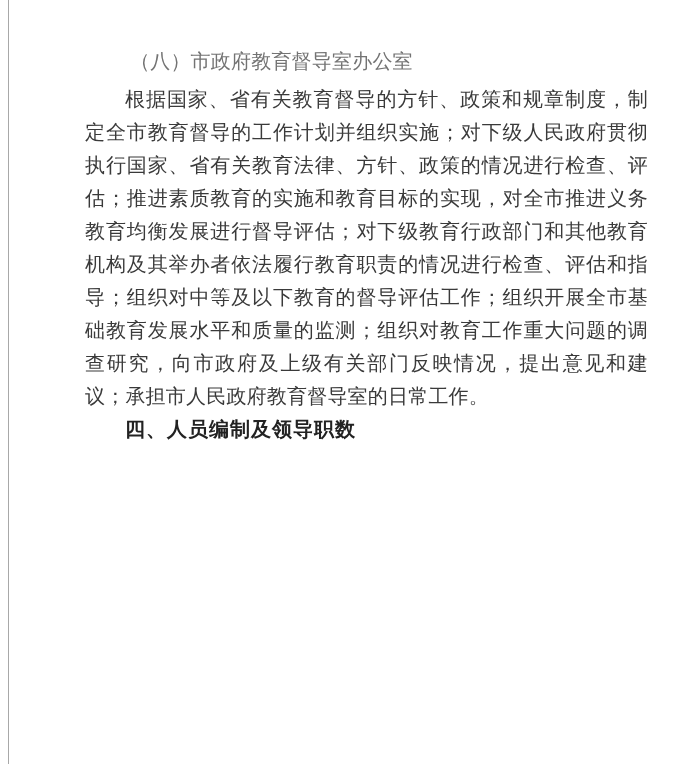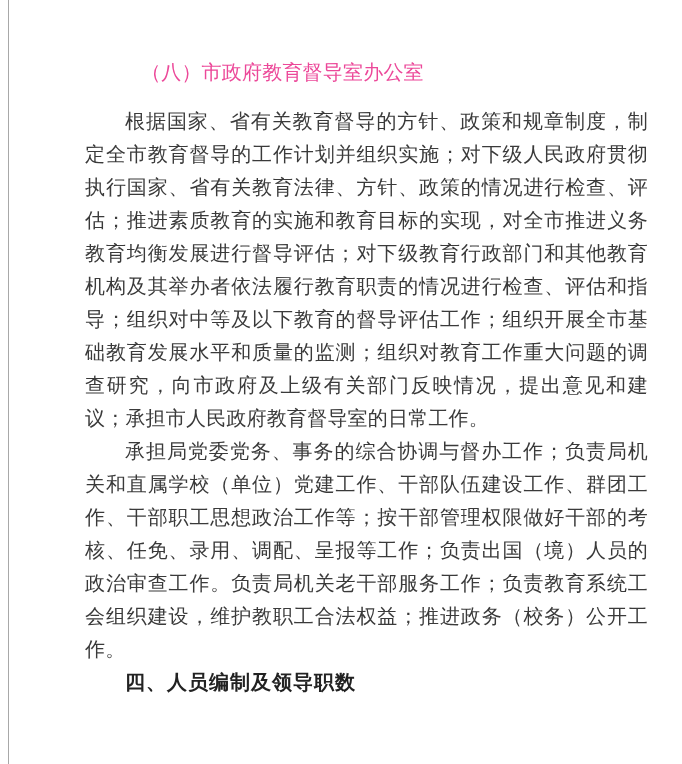--- a/index.html
+++ b/index.html
@@ -36,25 +36,25 @@
     margin: 0;
     text-align: justify;
     text-align-last: left;
     text-indent: 2em;
     word-break: break-all;
   }
   .para.no-indent {
     text-indent: 0;
   }
   .sub-heading {
-    margin: 16px;
+    margin: 5px;
     text-indent: 2em;
     font-weight: normal;
     font-size: 20px;
-    color: #ec4899;
+    color: #737373;
   }
   .bold-heading {
     margin: 0;
     text-indent: 2em;
     font-family: "Liberation Sans", sans-serif;
     font-weight: 700;
     font-size: 20px;
     color: #222222;
     letter-spacing: 1px;
   }
@@ -64,17 +64,16 @@
 
 <div class="left-rule"></div>
 
 <div class="page-content">
 
   <h3 class="sub-heading">（八）市政府教育督导室办公室</h3>
 
   <p class="para">根据国家、省有关教育督导的方针、政策和规章制度，制定全市教育督导的工作计划并组织实施；对下级人民政府贯彻执行国家、省有关教育法律、方针、政策的情况进行检查、评估；推进素质教育的实施和教育目标的实现，对全市推进义务教育均衡发展进行督导评估；对下级教育行政部门和其他教育机构及其举办者依法履行教育职责的情况进行检查、评估和指导；组织对中等及以下教育的督导评估工作；组织开展全市基础教育发展水平和质量的监测；组织对教育工作重大问题的调查研究，向市政府及上级有关部门反映情况，提出意见和建议；承担市人民政府教育督导室的日常工作。</p>
 
 
-  <p class="para">承担局党委党务、事务的综合协调与督办工作；负责局机关和直属学校（单位）党建工作、干部队伍建设工作、群团工作、干部职工思想政治工作等；按干部管理权限做好干部的考核、任免、录用、调配、呈报等工作；负责出国（境）人员的政治审查工作。负责局机关老干部服务工作；负责教育系统工会组织建设，维护教职工合法权益；推进政务（校务）公开工作。</p>
 
   <h2 class="bold-heading">四、人员编制及领导职数</h2>
 
 </div>
 
 </body></html>

